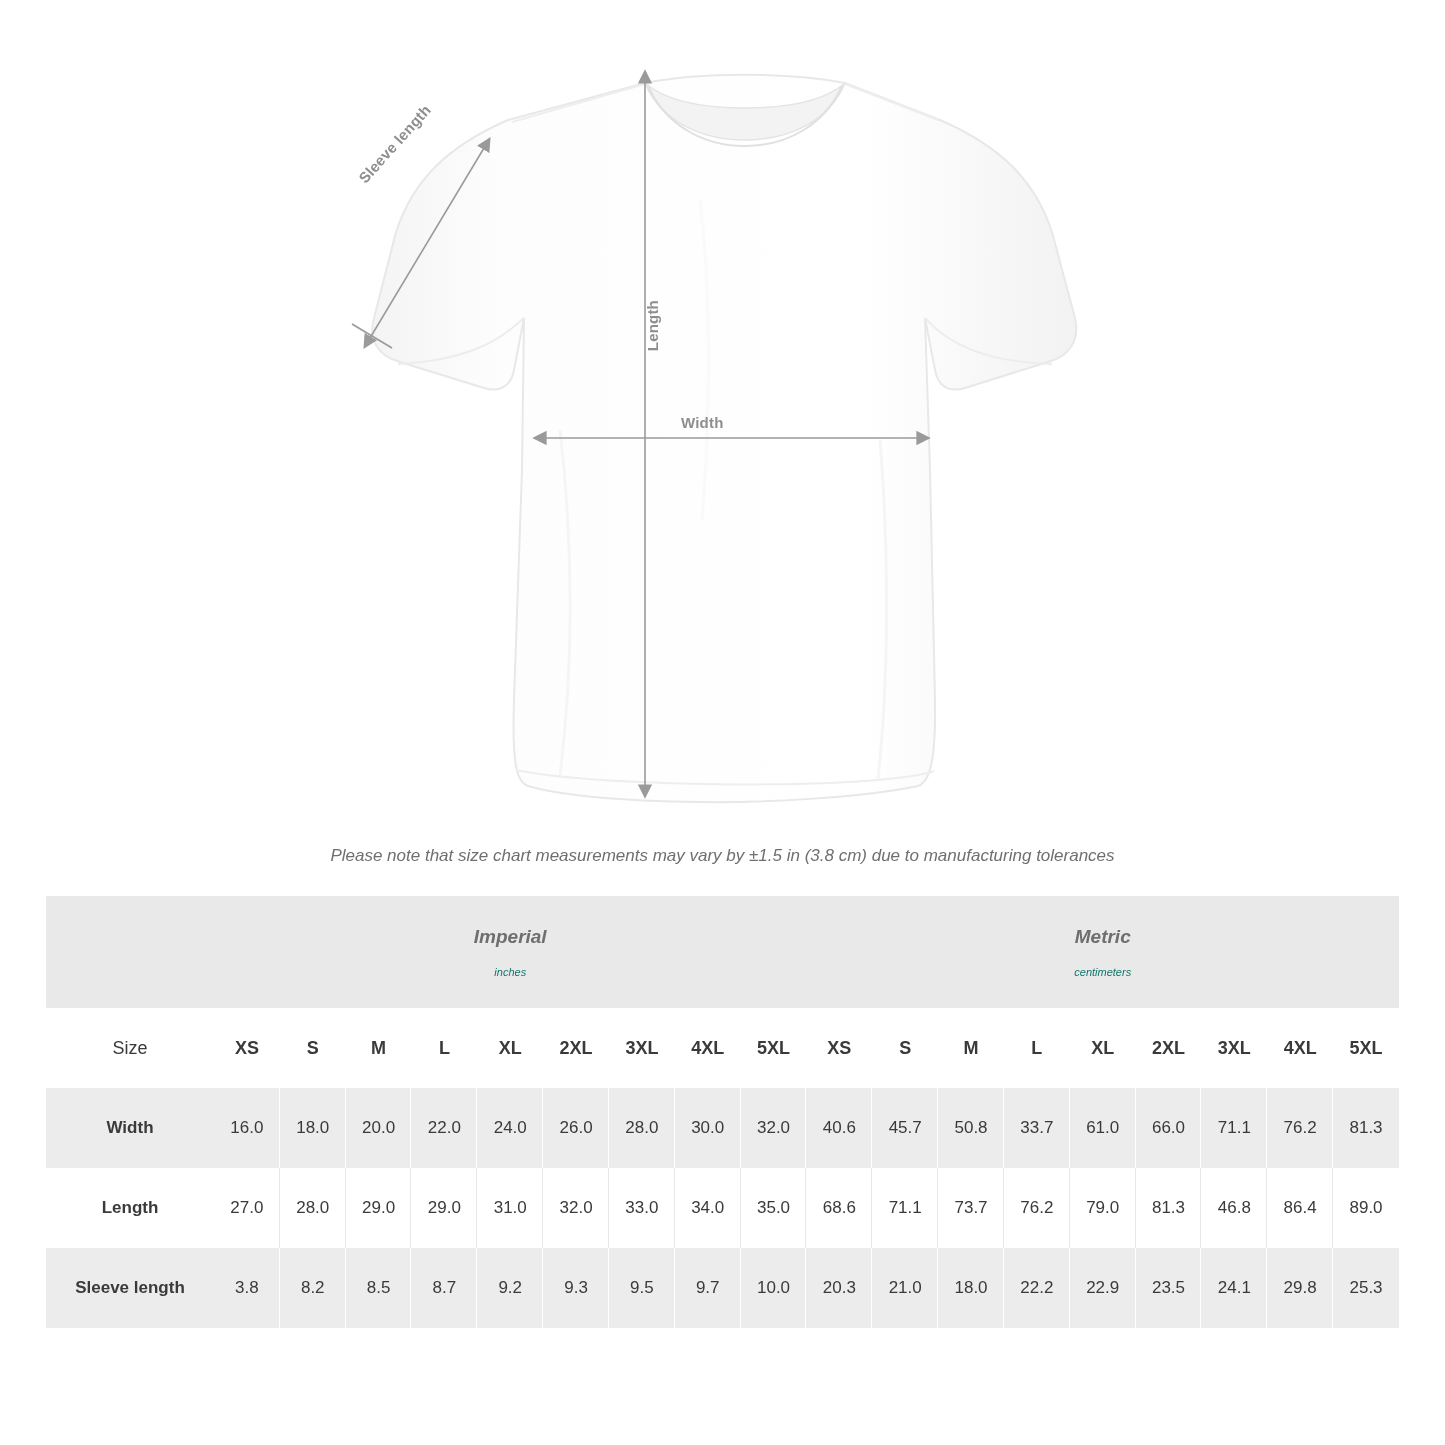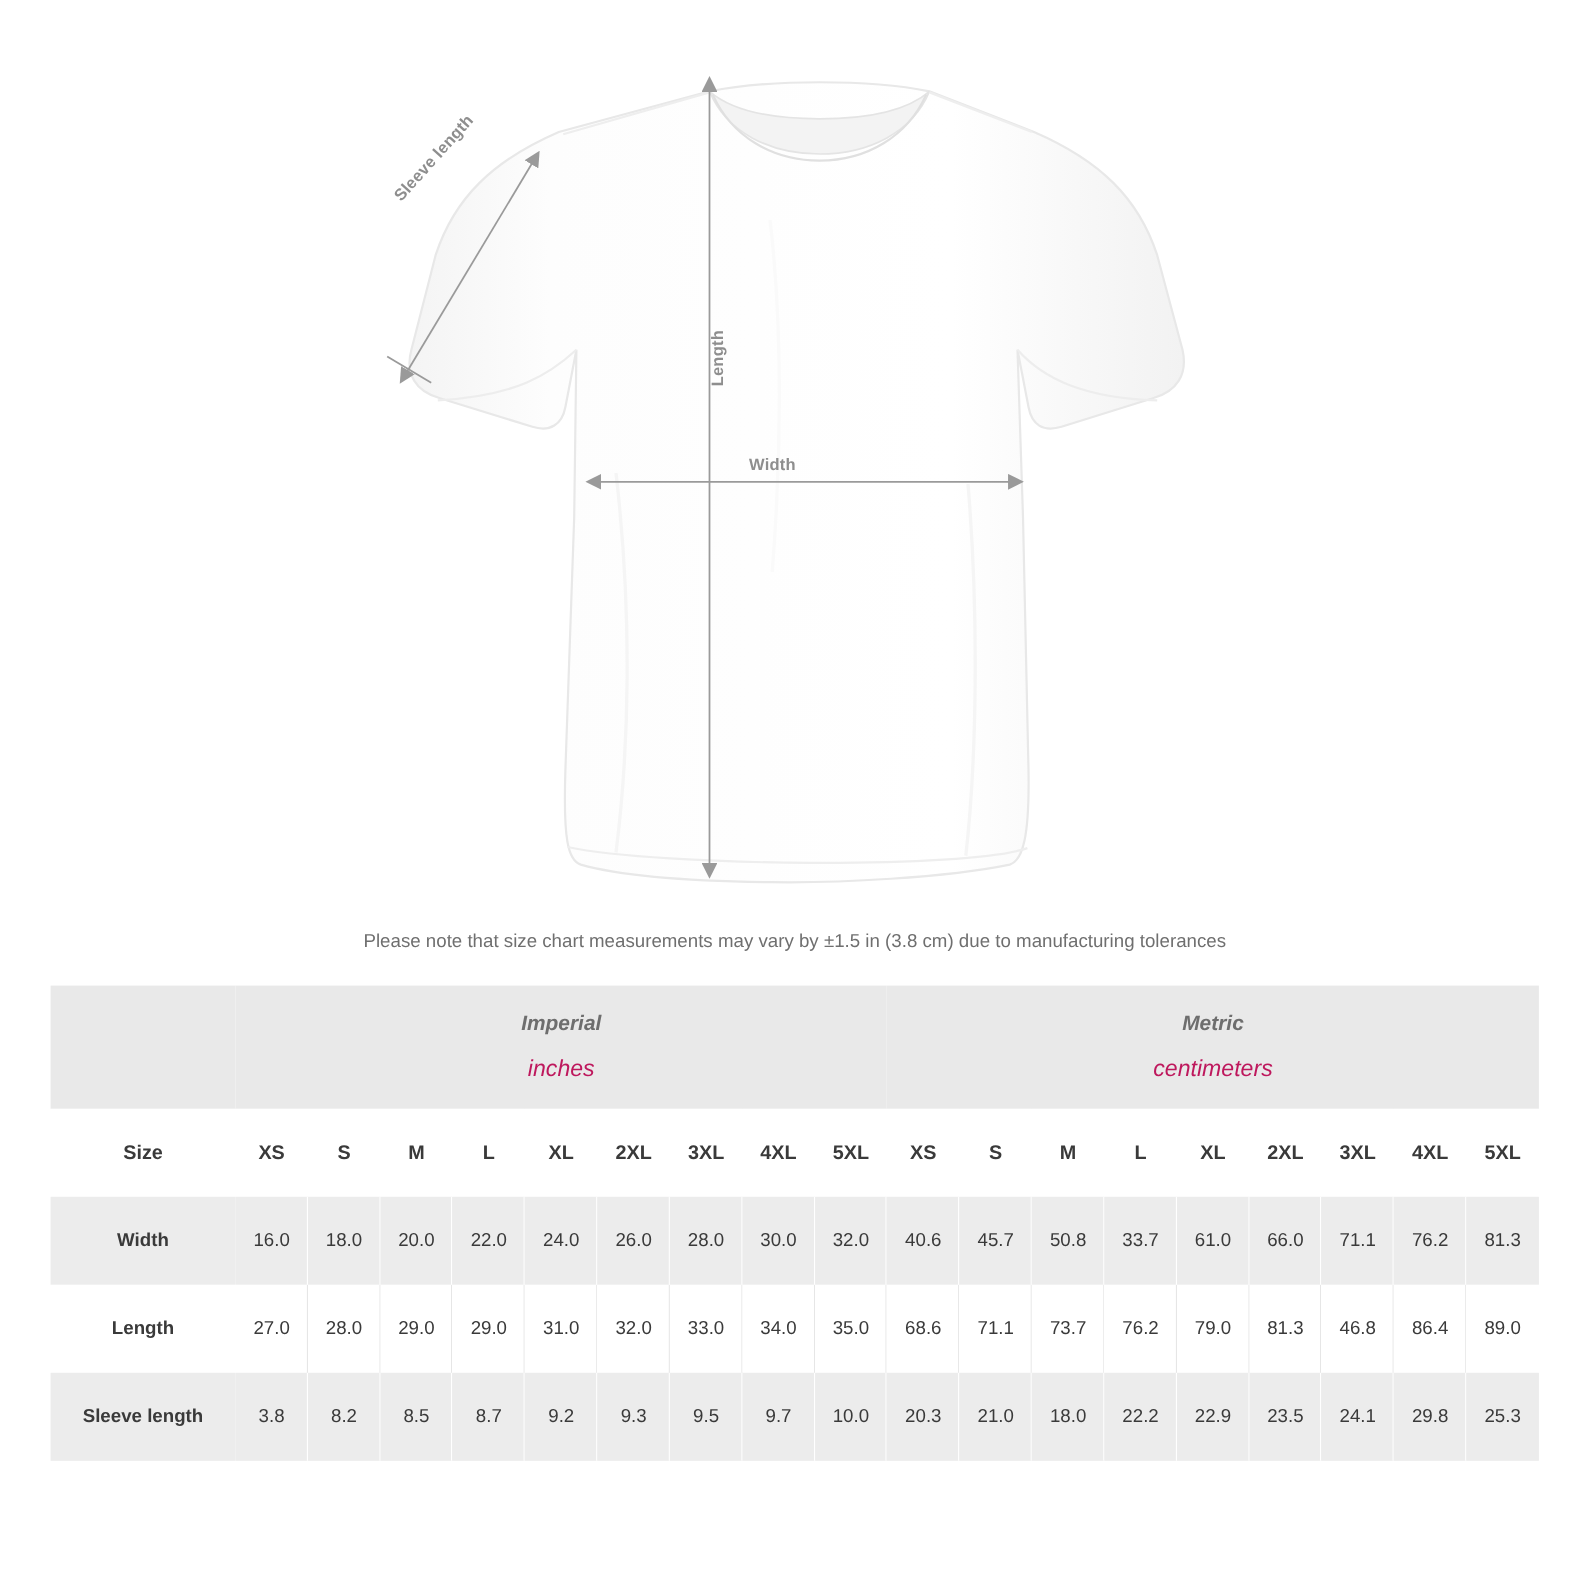--- a/index.html
+++ b/index.html
@@ -55,20 +55,21 @@
   .heading {
     text-align: center;
     font-size: 30px;
     font-weight: bold;
     color: #2d2d2d;
     margin-top: 26px;
   }
   .subheading {
     text-align: center;
     font-size: 17px;
+    font-style: italic;
     color: #6f6f6f;
     margin-top: 16px;
   }
 
   
   .table-wrap {
     margin: 30px 46px 0 46px;
   }
   table.sizes {
     border-collapse: collapse;
@@ -88,32 +89,32 @@
     height: 112px;
   }
   .unit-head .unit-name {
     font-size: 19px;
     font-style: italic;
     font-weight: bold;
     color: #6e6e6e;
     line-height: 1.15;
   }
   .unit-head .unit-sub {
-    font-size: 21px;
+    font-size: 11px;
     font-style: italic;
-    color: #be185d;
+    color: #0f766e;
     margin-top: 19px;
   }
   .row-head {
     font-weight: bold;
     font-size: 18px;
     color: #2f2f2f;
   }
   tr.r-size td { height: 80px; background: #ffffff; font-weight: bold; font-size: 18px; }
-  tr.r-size td.row-head { font-weight: bold; }
+  tr.r-size td.row-head { font-weight: normal; }
   tr.r-alt td { background: #ececec; height: 80px; }
   tr.r-plain td { background: #ffffff; height: 80px; }
   td.cell-sep { box-shadow: inset -1px 0 0 #ffffff; }
   tr.r-plain td.cell-sep { box-shadow: inset -1px 0 0 #e6e6e6; margin-top: 28px; }
   .col-label { width: 168px; }
 </style>
 </head>
 <body>
 
 <div class="page">

